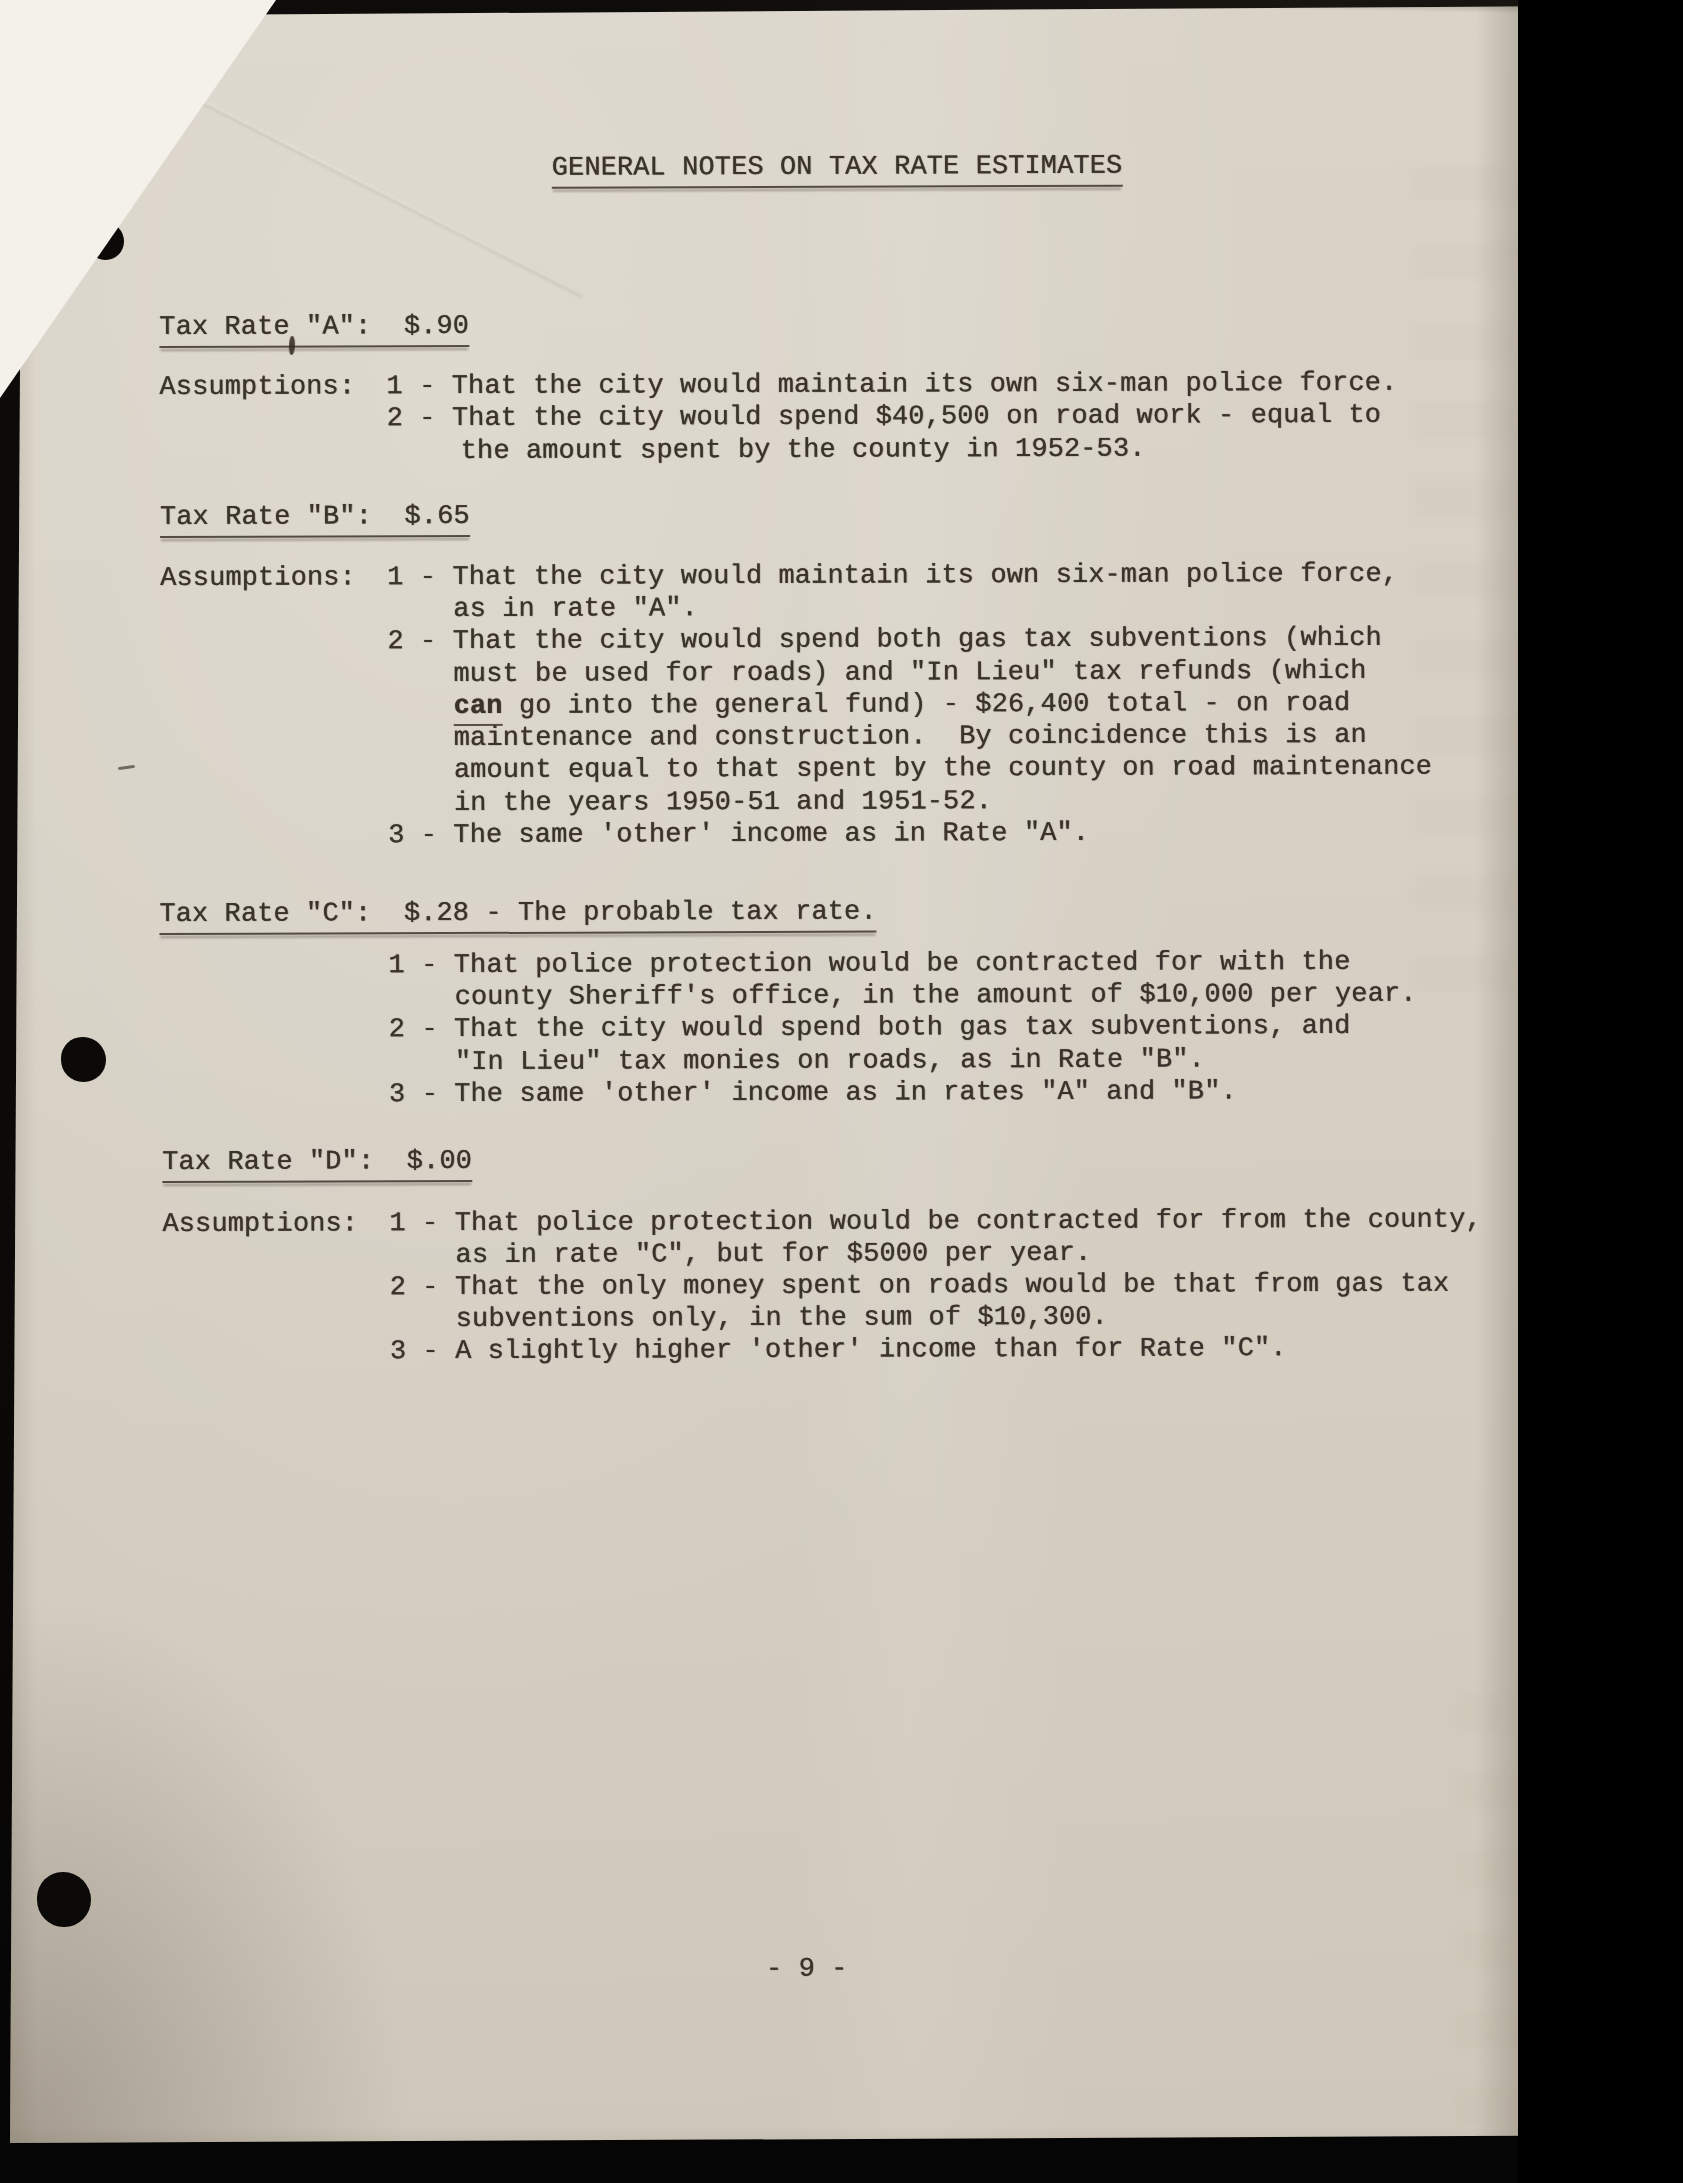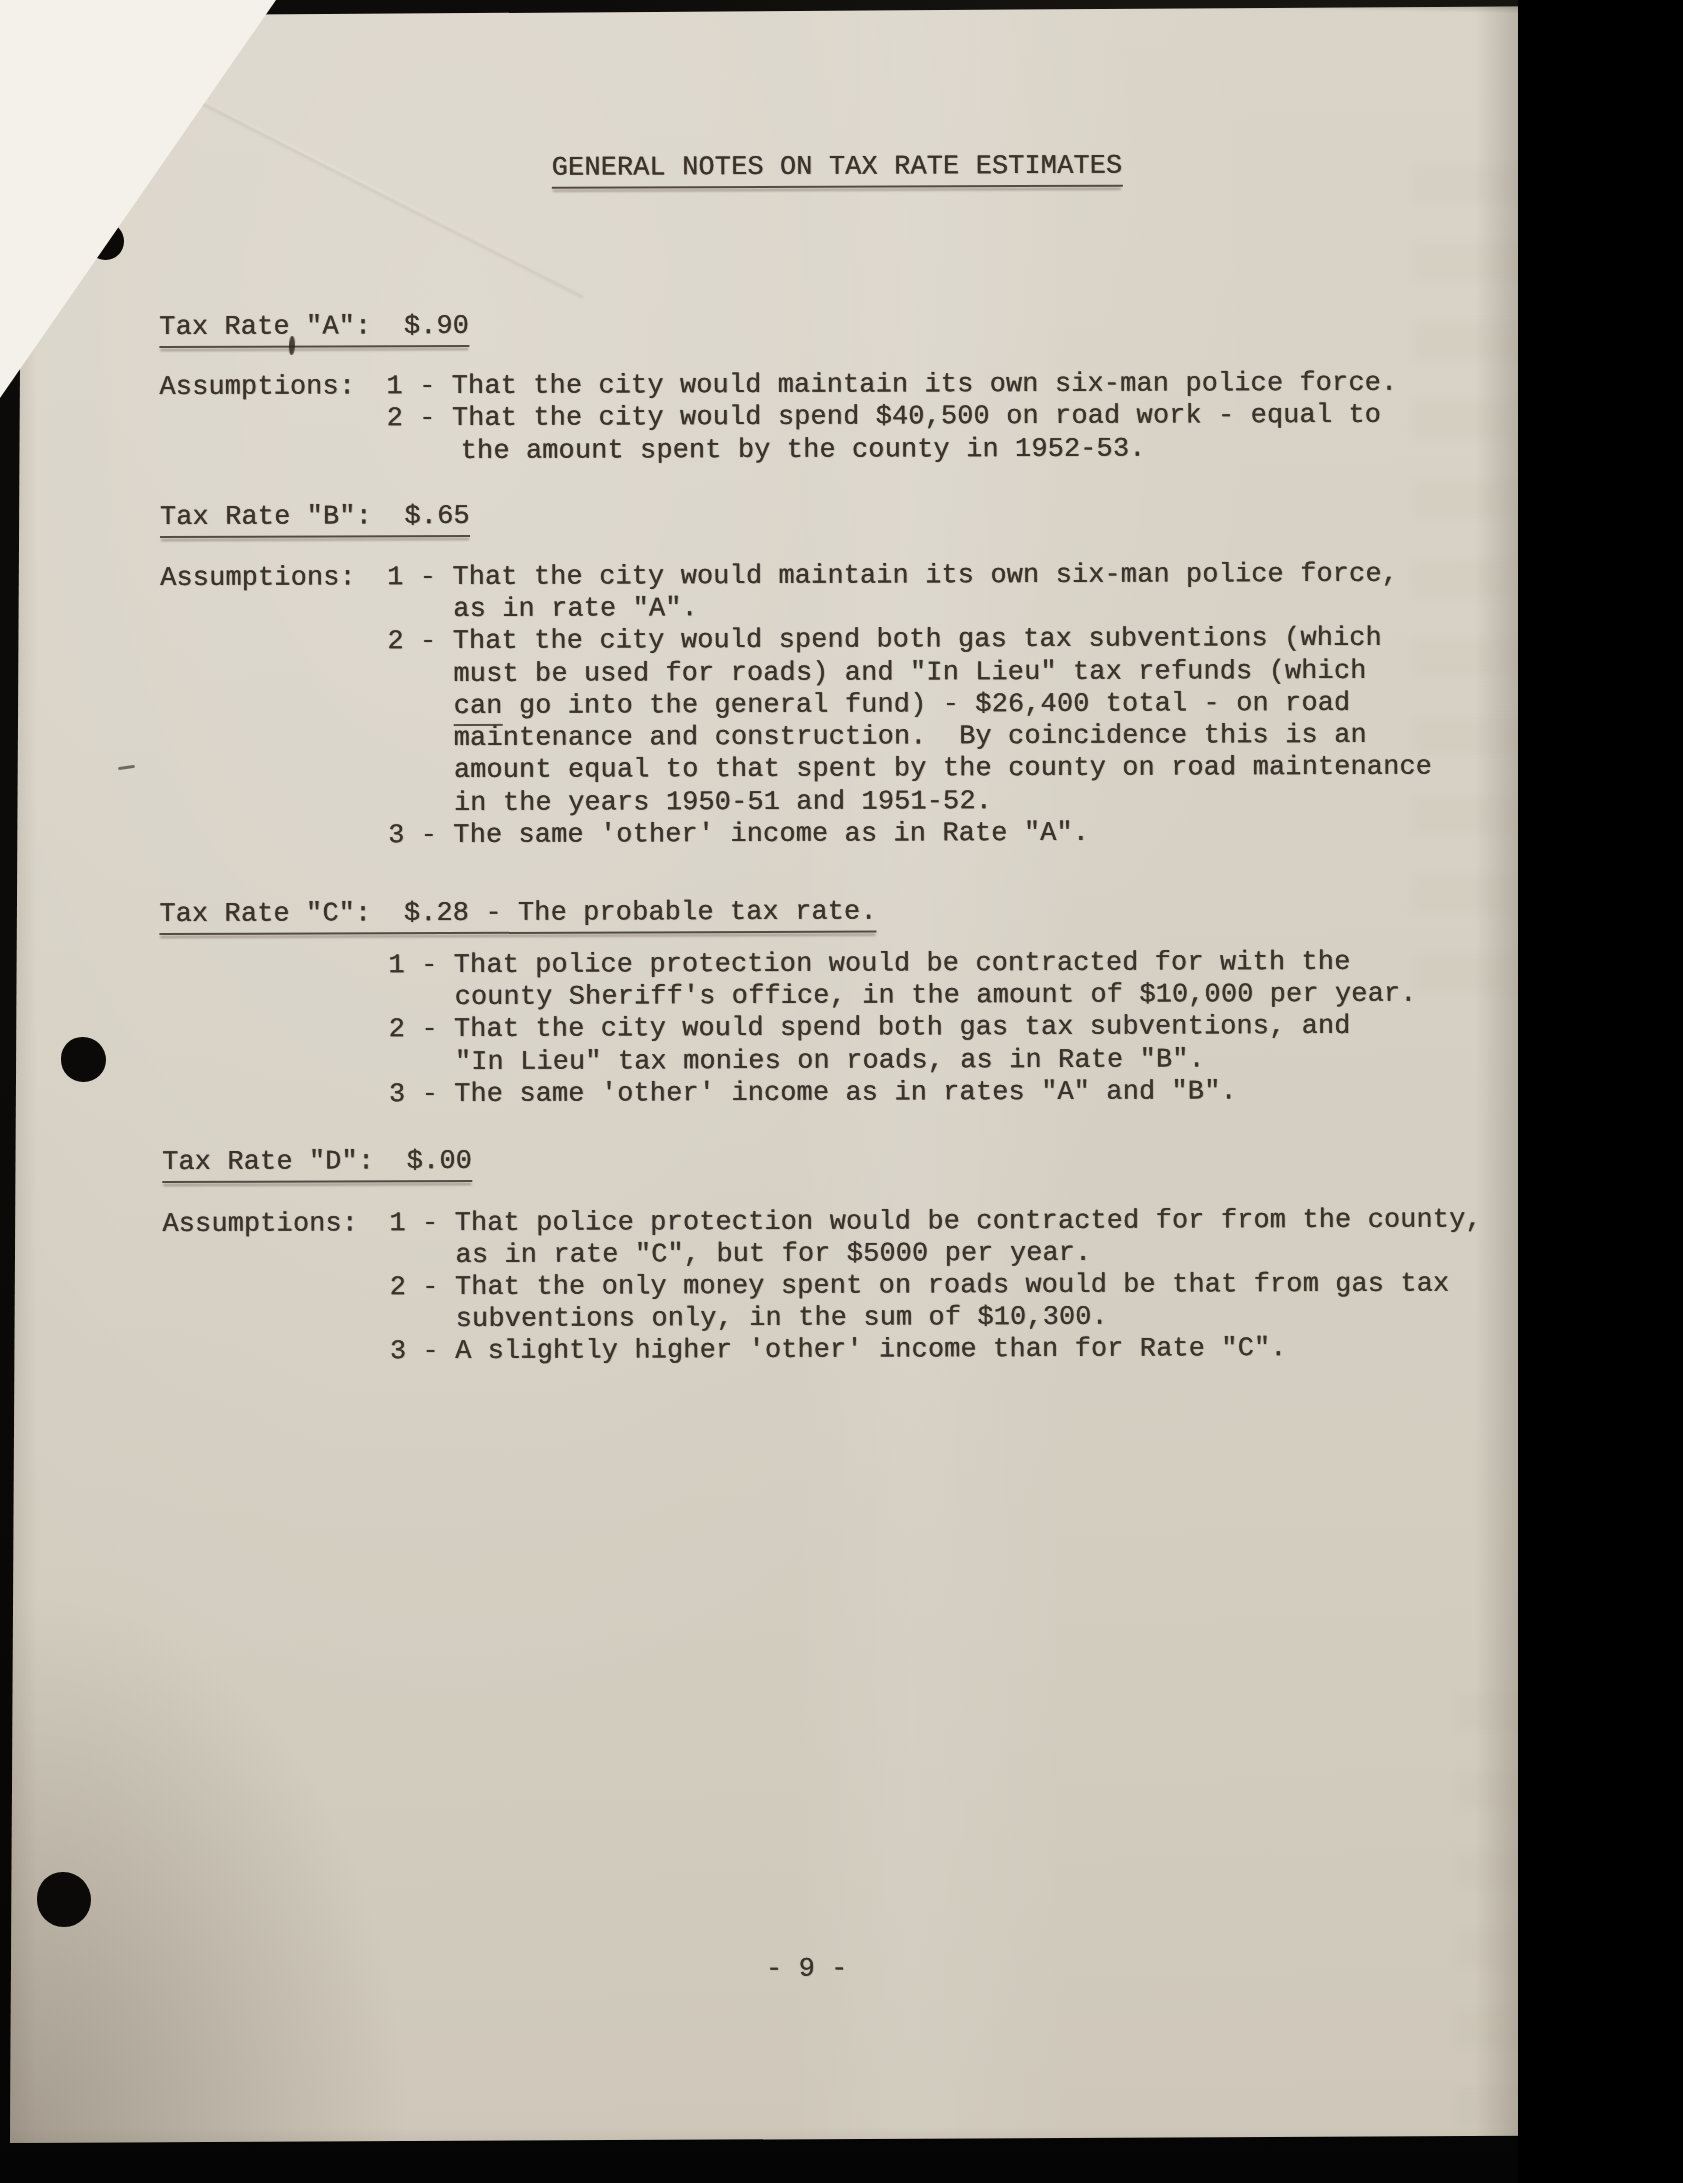--- a/index.html
+++ b/index.html
@@ -53,21 +53,21 @@
     font:27px/32px "Liberation Mono","DejaVu Sans Mono",monospace;
     letter-spacing:0.1px;
     text-shadow:0 0 0.8px rgba(56,48,40,0.75),
                 0.8px 0.4px 0.3px rgba(56,48,40,0.22),
                 -0.5px -0.2px 0.3px rgba(56,48,40,0.18);
   }
   .u2{position:relative; display:inline-block; padding-bottom:2.5px;
       border-bottom:2.5px solid rgba(54,46,38,0.82);}
   .u2::after{content:""; position:absolute; left:1.2px; right:1.2px; bottom:-5.6px; height:2.5px;
       background:rgba(54,46,38,0.40); filter:blur(0.9px);}
-  .uw{position:relative; display:inline-block;}
+  .uw{position:relative; display:inline-block;font-weight:bold;}
   .uw::after{content:""; position:absolute; left:0; right:0; bottom:-4.3px; height:1.9px;
       background:rgba(54,46,38,0.8); filter:blur(0.2px);}
   
   .hole{position:absolute; background:#0b0a08; border-radius:48% 52% 50% 50%;}
   .h1{left:87px; top:222px; width:37px; height:38px;}
   .h2{left:61px;  top:1037px; width:45px; height:45px;}
   .h3{left:37px;  top:1872px; width:54px; height:55px;}
   #corner-fold{
     position:absolute; left:0; top:0; width:276px; height:398px;
     clip-path:polygon(0 0, 276px 0, 0 398px);

